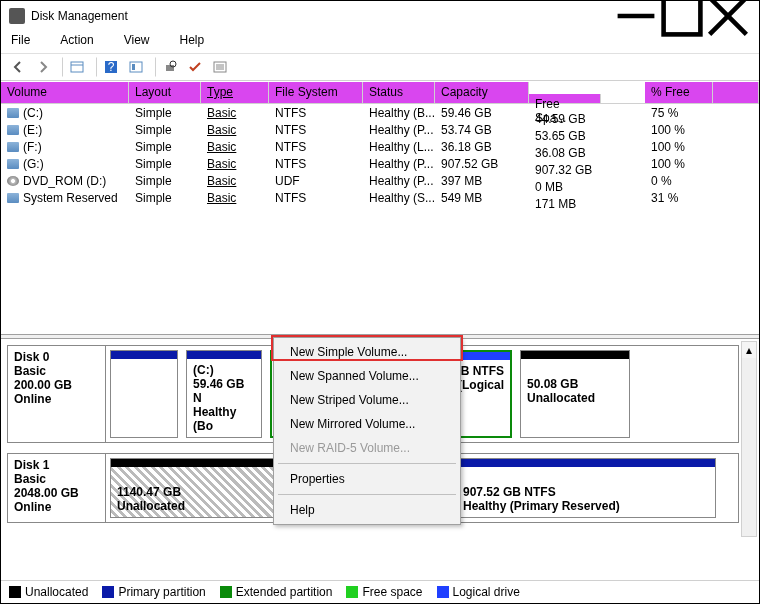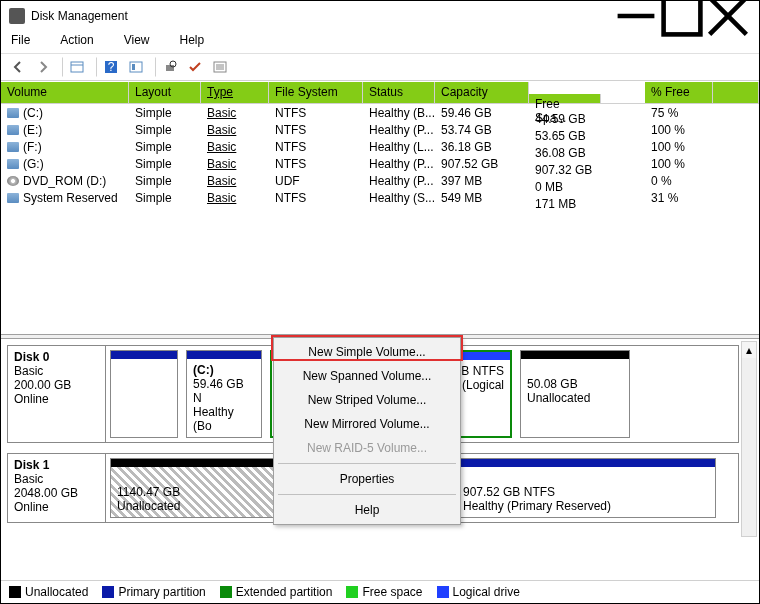--- a/index.html
+++ b/index.html
@@ -9,50 +9,50 @@
 .titlebar .title { flex: 1; }
 .titlebar .wbtn { width: 46px; height: 28px; display: flex; align-items: center; justify-content: center; }
 .menubar { height: 22px; display: flex; padding: 0 6px; gap: 22px; }
 .menubar span { padding: 2px 4px; }
 .toolbar { height: 28px; display: flex; align-items: center; border-top: 1px solid #e0e0e0; border-bottom: 1px solid #d0d0d0; padding: 0 6px; gap: 3px; }
 .tbtn { width: 22px; height: 22px; display: flex; align-items: center; justify-content: center; border: 1px solid transparent; }
 .tbtn.sep { width: 6px; border-right: 1px solid #d0d0d0; height: 20px; }
 .tbtn svg { width: 16px; height: 16px; }
 .grid { border-top: 1px solid #fff; }
 .grid-head { display: flex; height: 22px; border-bottom: 1px solid #d0d0d0; }
-.grid-head div { border-right: 1px solid #d0d0d0; padding: 3px 6px; background: #84cc16; }
+.grid-head div { border-right: 1px solid #d0d0d0; padding: 3px 6px; background: #d946ef; }
 .grid-row { display: flex; height: 17px; align-items: center; }
 .grid-row div { padding: 0 6px; white-space: nowrap; overflow: hidden; }
 .vol-icon { width: 12px; height: 10px; display: inline-block; margin-right: 4px; vertical-align: middle; }
 .vol-icon.disk { background: linear-gradient(#8cb3d9,#5a8cc0); border-radius: 1px; }
 .vol-icon.dvd { background: radial-gradient(circle,#fff 20%,#bbb 30%,#888 70%); border-radius: 50%; }
 .c-vol { width: 128px; }
 .c-lay { width: 72px; }
 .c-typ { width: 68px; text-decoration: underline; }
 .c-fs  { width: 94px; }
 .c-sta { width: 72px; }
 .c-cap { width: 94px; }
 .c-fre { width: 72px; margin-top: 12px; }
 .c-pct { width: 68px; margin-left: 44px; }
 .splitter { height: 5px; border-top: 1px solid #a0a0a0; border-bottom: 1px solid #a0a0a0; background: #f0f0f0; margin-top: 128px; }
 .disk-pane { position: relative; padding: 6px 20px 6px 6px; }
 .disk-scroll { position: absolute; right: 2px; top: 2px; bottom: 2px; width: 16px; background: #f0f0f0; border: 1px solid #d0d0d0; }
 .disk-scroll .arrow { height: 16px; display:flex; align-items:center; justify-content:center; background:#f5f5f5; }
-.disk-row { display: flex; margin-bottom: 10px; border: 1px solid #888; }
+.disk-row { display: flex; margin-bottom: 10px; border: 1px solid #888; font-weight: bold; }
 .disk-label { width: 98px; border-right: 1px solid #888; padding: 4px 6px; }
 .disk-parts { display: flex; flex: 1; }
 .part { border: 1px solid #888; margin: 4px; padding: 4px 6px; position: relative; }
 .part .bar { position: absolute; top: 0; left: 0; right: 0; height: 8px; }
 .part .txt { margin-top: 8px; line-height: 14px; }
 .part.highlight { border: 2px solid #0a8a0a; }
 .hatched { background: repeating-linear-gradient(45deg,#fff,#fff 3px,#bbb 3px,#bbb 6px); }
 .legend { position: absolute; bottom: 0; left: 0; right: 0; border-top: 1px solid #d0d0d0; padding: 4px 8px; display: flex; gap: 14px; align-items: center; background:#fff;}
 .legend span { display: flex; align-items: center; gap: 4px; }
 .sw { width: 12px; height: 12px; display: inline-block; }
-.ctx-menu { position: absolute; top: 336px; left: 272px; width: 188px; background: #f2f2f2; border: 1px solid #a0a0a0; box-shadow: 2px 2px 4px rgba(0,0,0,0.25); padding: 2px; z-index: 10; text-align: center; }
+.ctx-menu { position: absolute; top: 336px; left: 272px; width: 188px; background: #f2f2f2; border: 1px solid #a0a0a0; box-shadow: 2px 2px 4px rgba(0,0,0,0.25); padding: 2px; z-index: 10; }
 .ctx-item { padding: 5px 14px; }
 .ctx-item.disabled { color: #9a9a9a; }
 .ctx-sep { height: 1px; background: #c0c0c0; margin: 3px 2px; }
 .ctx-hl { position: absolute; top: 334px; left: 270px; width: 192px; height: 26px; border: 2px solid #e03030; z-index: 11; pointer-events: none; }
 </style>
 </head>
 <body>
 
 <div class="titlebar">
   <span class="app-icon"></span>

